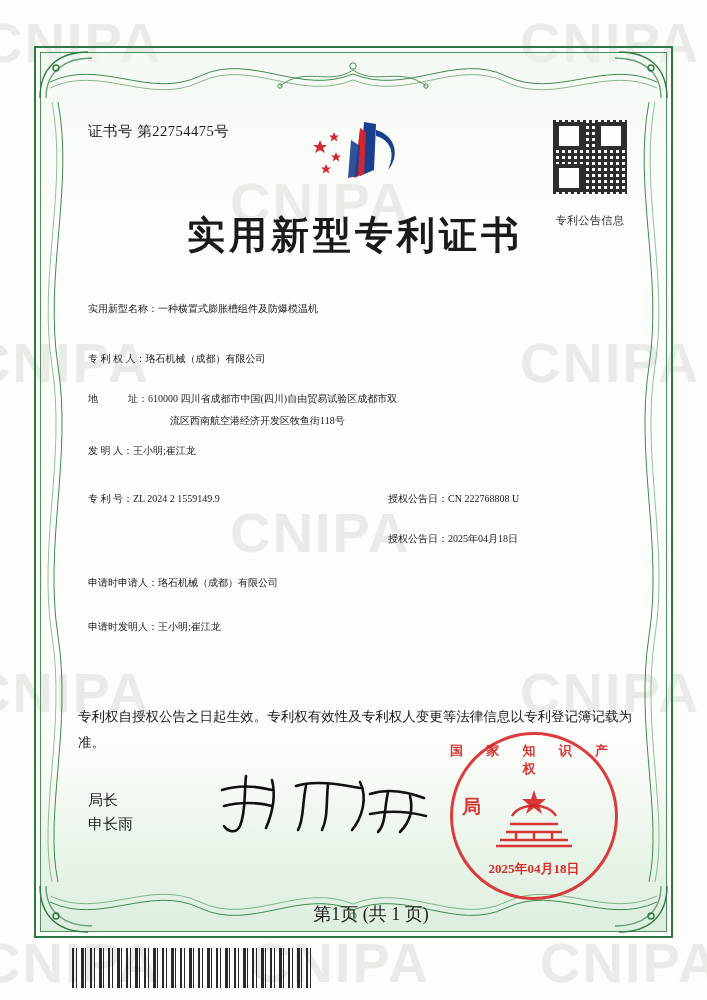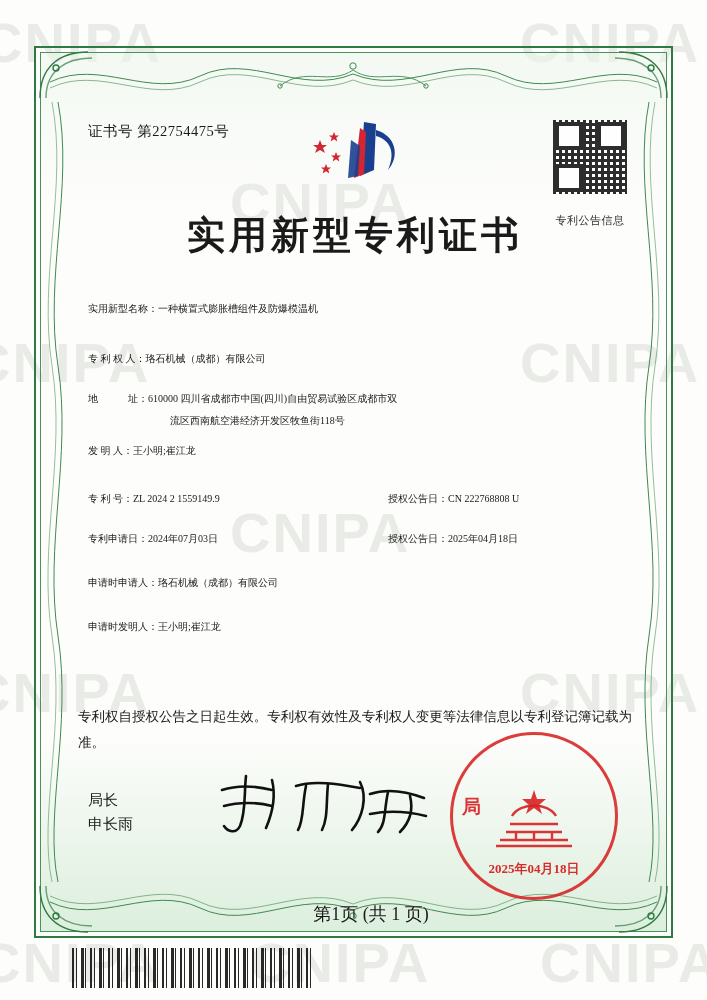--- a/index.html
+++ b/index.html
@@ -406,23 +406,20 @@
       <span class="lbl">发 明 人：</span><span class="val">王小明;崔江龙</span>
     </div>
 
     <div class="field f-patno">
       <span class="lbl">专 利 号：</span><span class="val">ZL 2024 2 1559149.9</span>
     </div>
     <div class="field f-pubno">
       <span class="lbl">授权公告日：</span><span class="val">CN 222768808 U</span>
     </div>
 
-    <div class="field f-appdate">
-      <span class="lbl">专利申请日：</span><span class="val">2024年07月03日</span>
-    </div>
     <div class="field f-pubdate">
       <span class="lbl">授权公告日：</span><span class="val">2025年04月18日</span>
     </div>
 
     <div class="field f-appper">
       <span class="lbl">申请时申请人：</span><span class="val">珞石机械（成都）有限公司</span>
     </div>
     <div class="field f-appinv">
       <span class="lbl">申请时发明人：</span><span class="val">王小明;崔江龙</span>
     </div>
@@ -449,20 +446,21 @@
         <path d="M150,12 C158,28 152,48 142,60"></path>
         <path d="M160,24 C178,18 198,22 214,28"></path>
         <path d="M178,22 C174,40 176,54 168,62"></path>
         <path d="M200,26 C204,42 198,54 190,62"></path>
         <path d="M160,44 C180,40 200,42 216,46"></path>
       </g>
     </svg>
 
     <div class="seal">
       <div class="seal-ring"></div>
+      <div class="seal-top-text">国 家 知 识 产 权</div>
       <svg viewBox="0 0 168 168" style="position:absolute;inset:0;">
         <g fill="none" stroke="#d62222" stroke-width="2.4" opacity="0.9">
           <path d="M50,108 L118,108"></path>
           <path d="M56,100 L112,100"></path>
           <path d="M60,92 L108,92"></path>
           <path d="M62,84 C70,70 98,70 106,84"></path>
           <path d="M66,108 L66,100 M84,108 L84,100 M102,108 L102,100"></path>
           <path d="M46,114 L122,114"></path>
         </g>
         <polygon points="84,58 87,67 96,67 89,73 92,82 84,76 76,82 79,73 72,67 81,67" fill="#d62222" opacity="0.9"></polygon>

